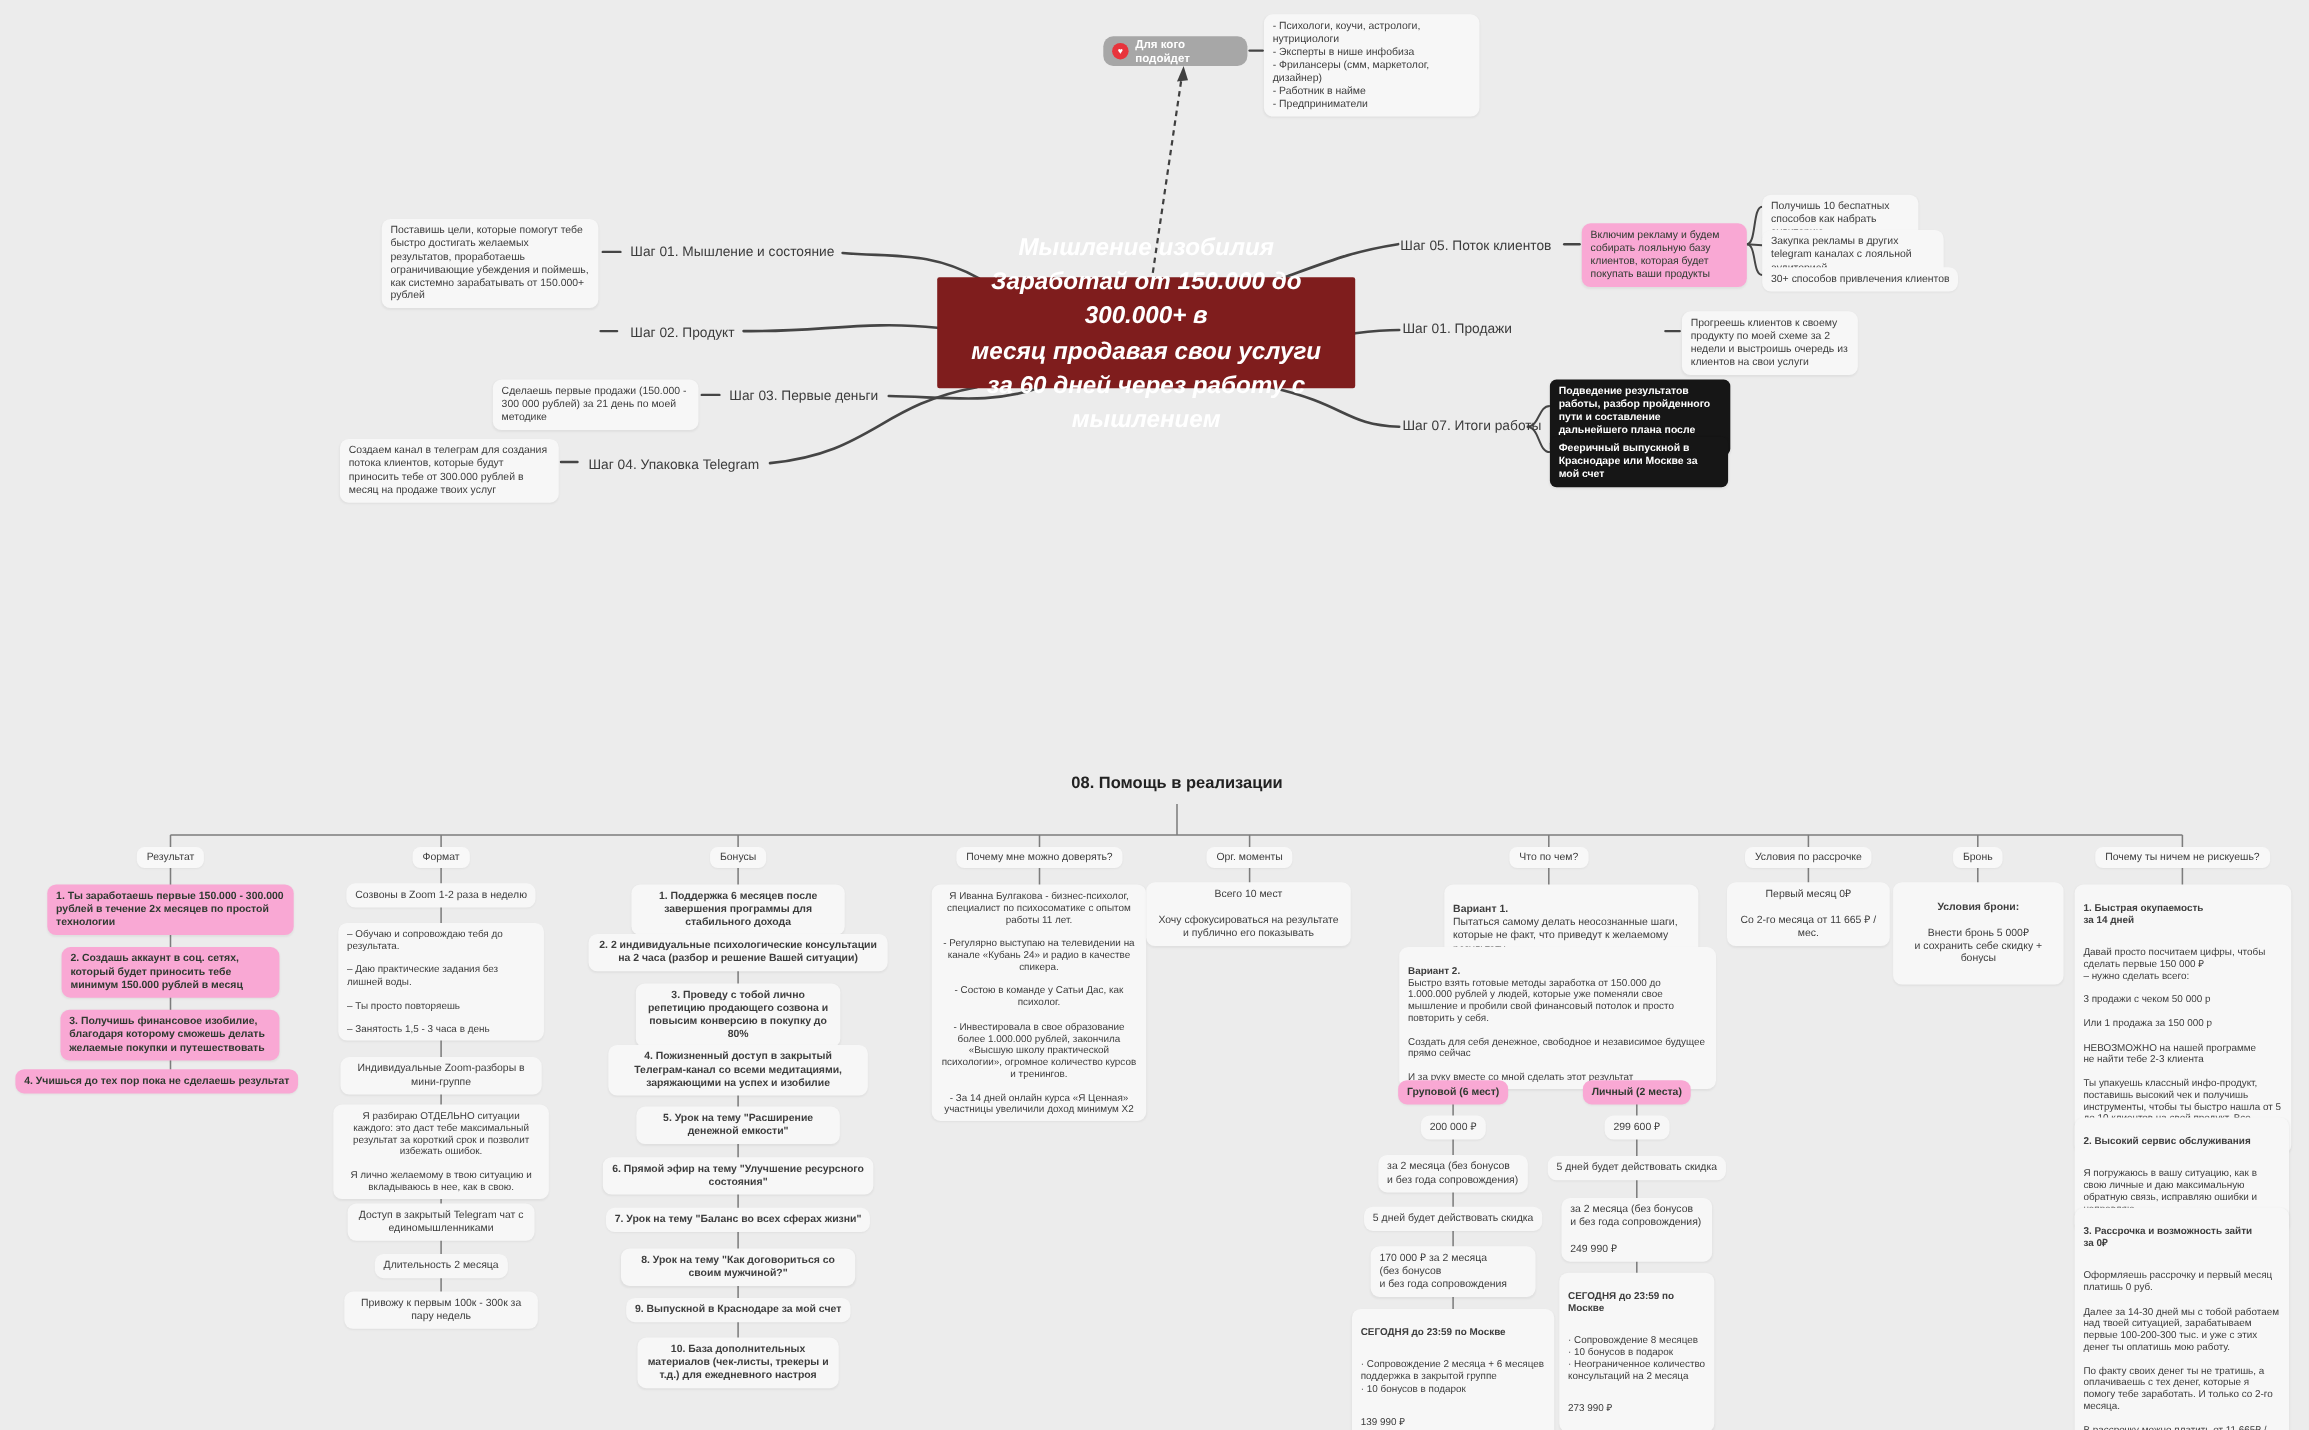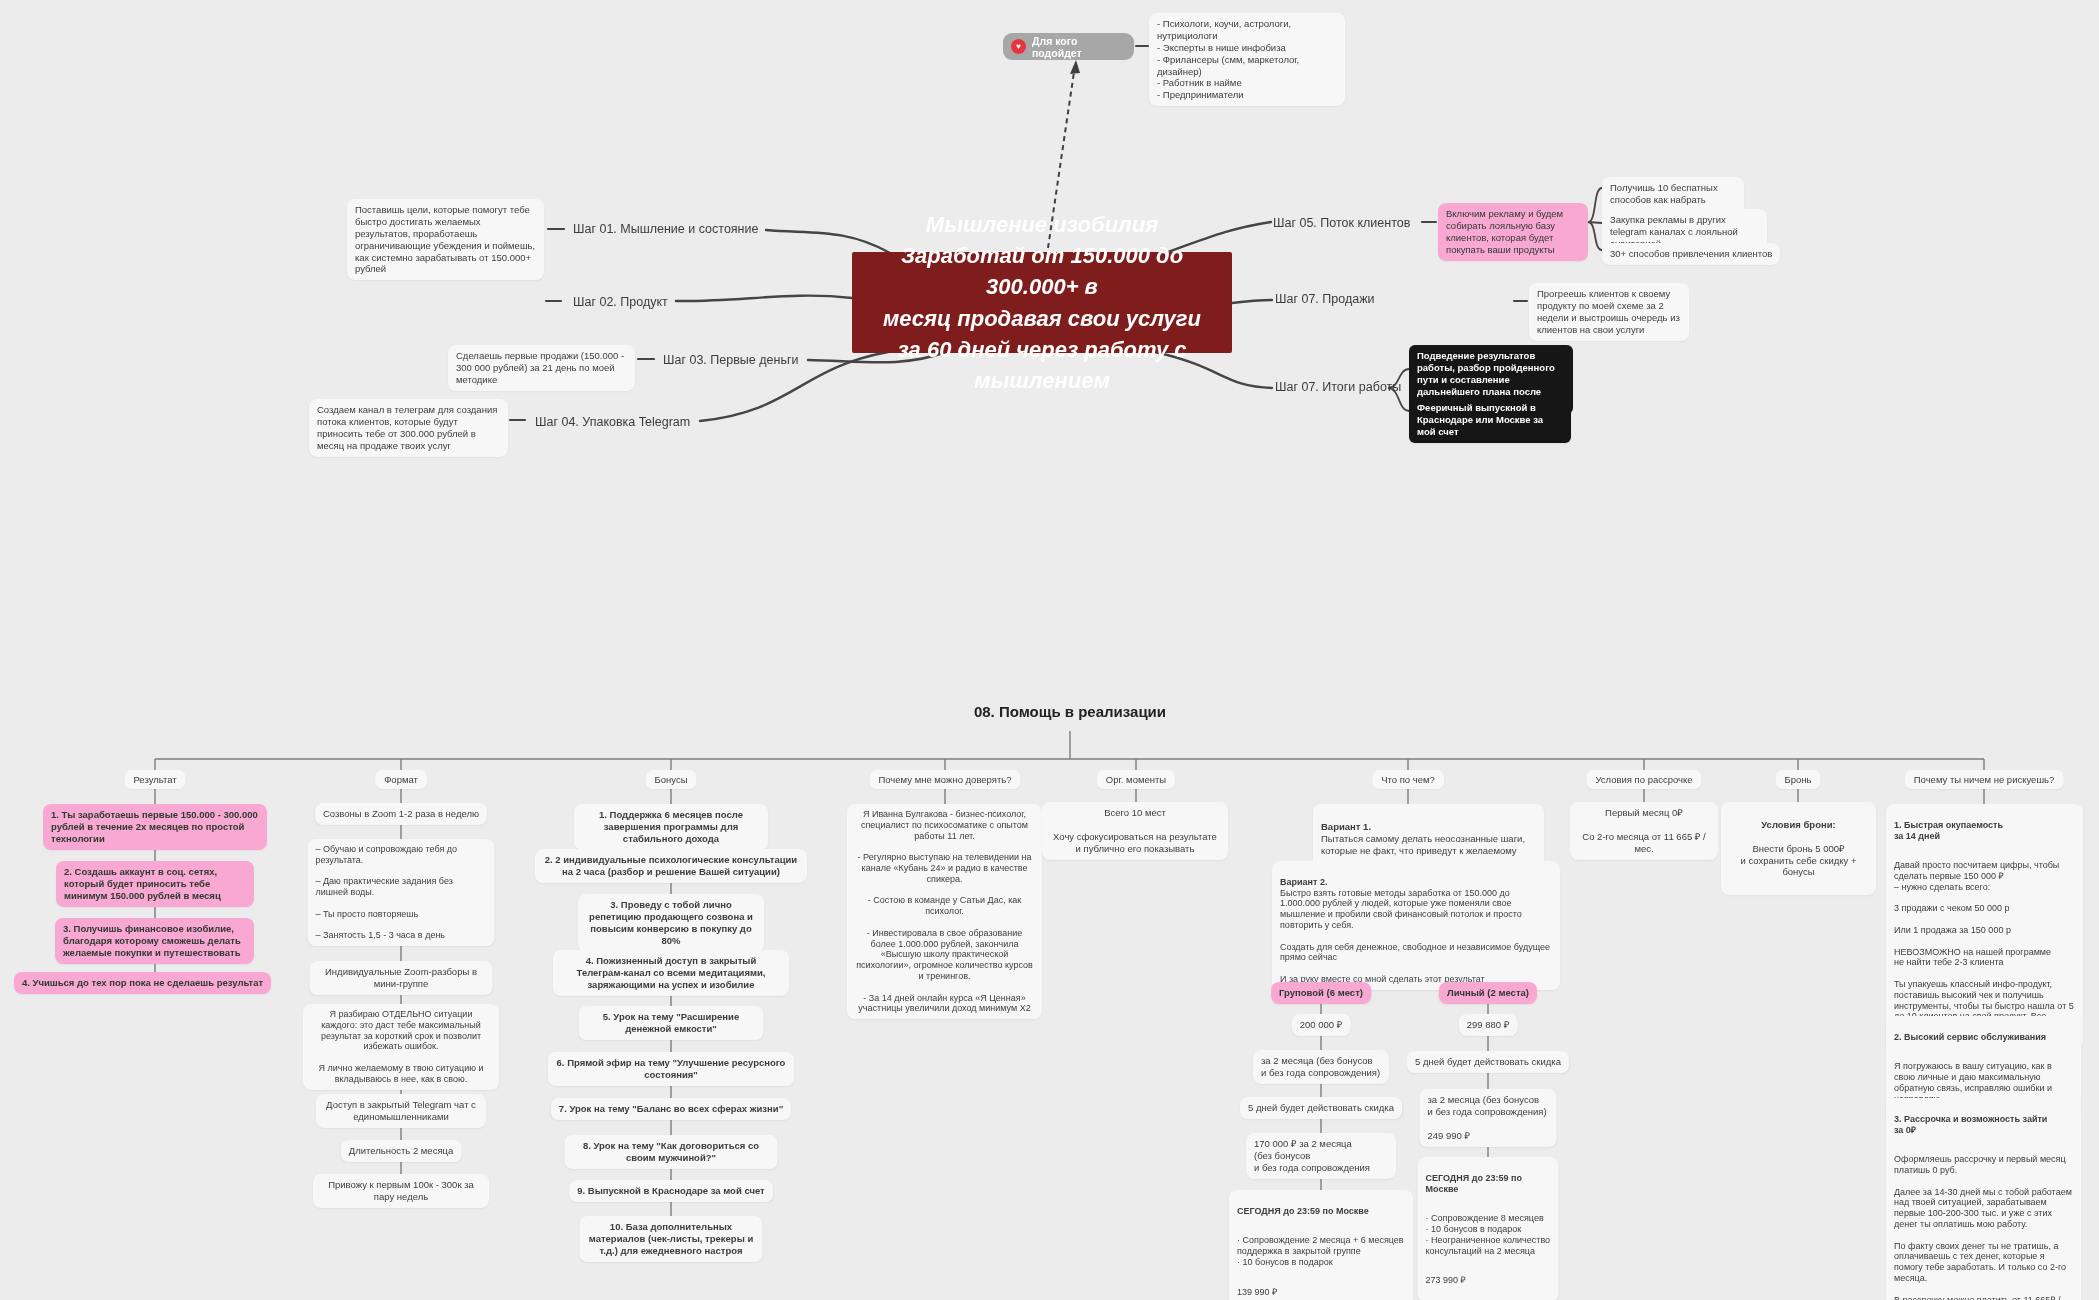--- a/index.html
+++ b/index.html
@@ -100,21 +100,21 @@
   <div class="abs note" style="left:448px;top:345px;width:187px">Сделаешь первые продажи (150.000 - 300 000 рублей) за 21 день по моей методике</div>
   <div class="abs step" style="left:663px;top:353px">Шаг 03. Первые деньги</div>
   <div class="abs note" style="left:309px;top:399px;width:199px">Создаем канал в телеграм для создания потока клиентов, которые будут приносить тебе от 300.000 рублей в месяц на продаже твоих услуг</div>
   <div class="abs step" style="left:535px;top:415px">Шаг 04. Упаковка Telegram</div>
 
   <div class="abs step" style="left:1273px;top:216px">Шаг 05. Поток клиентов</div>
   <div class="abs note green" style="left:1438px;top:203px;width:150px">Включим рекламу и будем собирать лояльную базу клиентов, которая будет покупать ваши продукты</div>
   <div class="abs note" style="left:1602px;top:177px;width:142px">Получишь 10 беспатных способов как набрать аудиторию</div>
   <div class="abs note" style="left:1602px;top:209px;width:165px">Закупка рекламы в других telegram каналах с лояльной аудиторией</div>
   <div class="abs note nowrap" style="left:1602px;top:243px">30+ способов привлечения клиентов</div>
-  <div class="abs step" style="left:1275px;top:292px">Шаг 07. Продажи</div>
+  <div class="abs step" style="left:1275px;top:292px">Шаг 01. Продажи</div>
   <div class="abs note" style="left:1529px;top:283px;width:160px">Прогреешь клиентов к своему продукту по моей схеме за 2 недели и выстроишь очередь из клиентов на свои услуги</div>
   <div class="abs step" style="left:1275px;top:380px">Шаг 07. Итоги работы</div>
   <div class="abs note black" style="left:1409px;top:345px;width:164px">Подведение результатов работы, разбор пройденного пути и составление дальнейшего плана после окончания курса</div>
   <div class="abs note black" style="left:1409px;top:397px;width:162px">Фееричный выпускной в Краснодаре или Москве за мой счет</div>
 
   <div class="abs heading cx" style="left:1070px;top:703px">08. Помощь в реализации</div>
 
   <div class="abs pill cx" style="left:155px;top:770px">Результат</div>
   <div class="abs pill cx" style="left:401px;top:770px">Формат</div>
   <div class="abs pill cx" style="left:671px;top:770px">Бонусы</div>
@@ -194,21 +194,21 @@
 и без года сопровождения</div>
   <div class="abs note small cx" style="left:1321px;top:1190px;width:184px">
     <div class="lead">СЕГОДНЯ до 23:59 по Москве</div>
     <div class="body">· Сопровождение 2 месяца + 6 месяцев
 поддержка в закрытой группе
 · 10 бонусов в подарок</div>
     <div class="body">139 990 ₽</div>
   </div>
 
   <div class="abs note green bold nowrap cx" style="left:1488px;top:982px">Личный (2 места)</div>
-  <div class="abs note nowrap cx" style="left:1488px;top:1014px">299 880 ₽</div>
+  <div class="abs note nowrap cx" style="left:1488px;top:1014px">299 600 ₽</div>
   <div class="abs note nowrap cx" style="left:1488px;top:1051px">5 дней будет действовать скидка</div>
   <div class="abs note cx" style="left:1488px;top:1089px;width:137px">за 2 месяца (без бонусов
 и без года сопровождения)
 
 249 990 ₽</div>
   <div class="abs note small cx" style="left:1488px;top:1157px;width:141px">
     <div class="lead">СЕГОДНЯ до 23:59 по Москве</div>
     <div class="body">· Сопровождение 8 месяцев
 · 10 бонусов в подарок
 · Неограниченное количество

